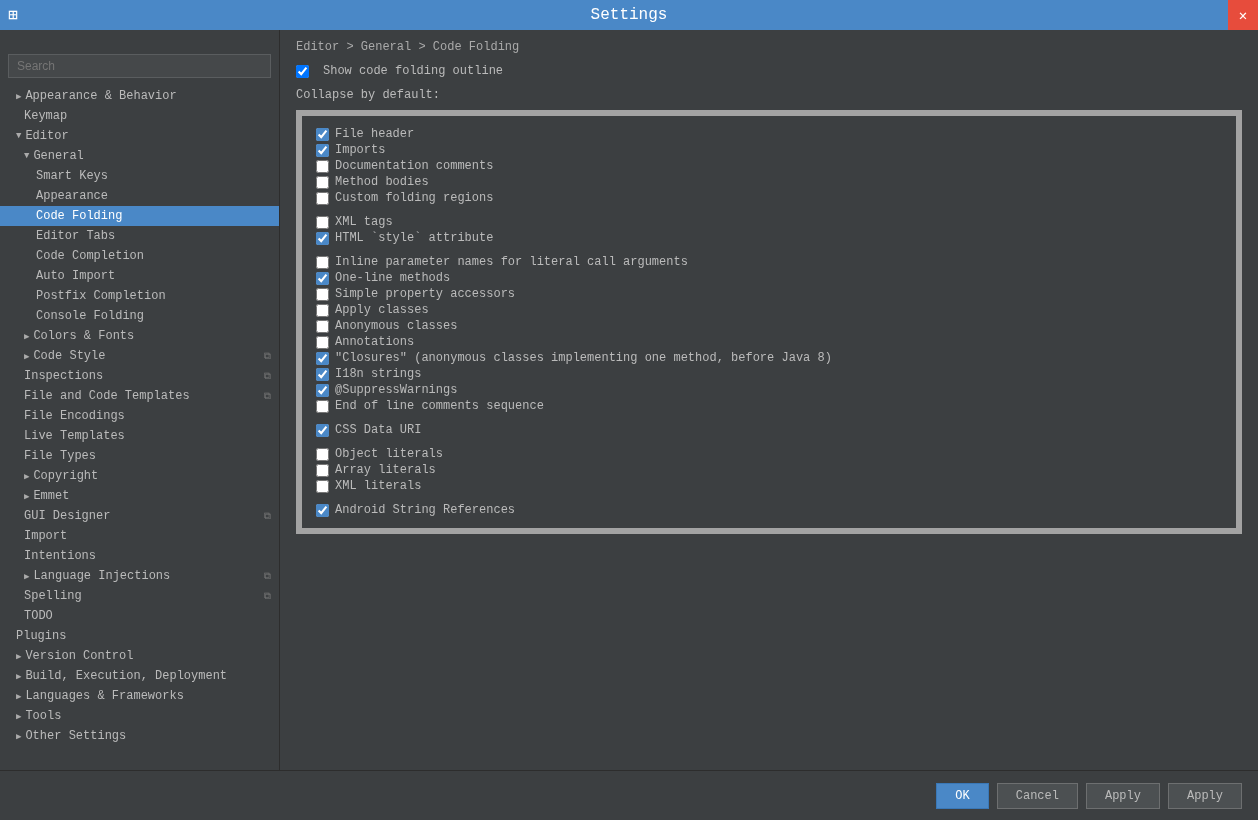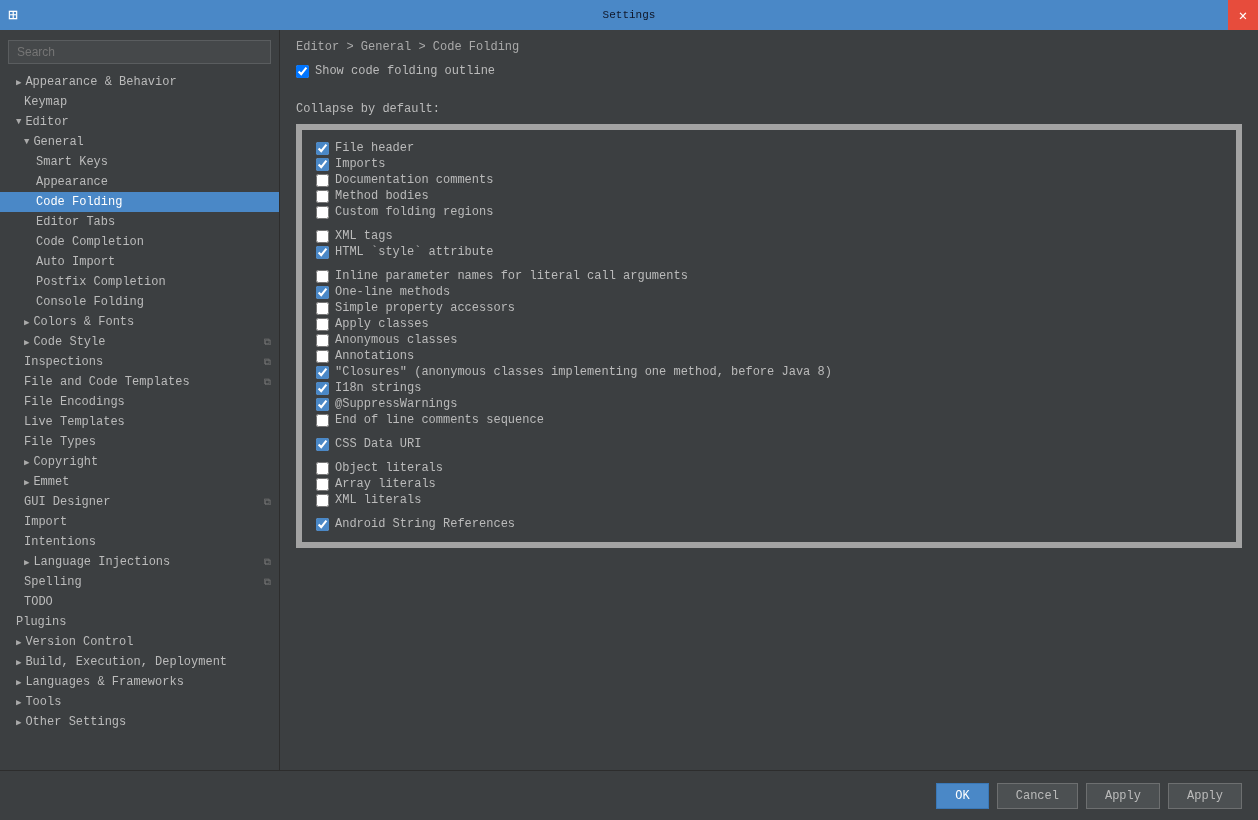--- a/index.html
+++ b/index.html
@@ -15,22 +15,22 @@
     
     .titlebar {
       background: #4a88c7;
       height: 30px;
       display: flex;
       align-items: center;
       justify-content: center;
       position: relative;
     }
     .titlebar-title {
-      color: #0f172a;
-      font-size: 11px;
+      color: #ffffff;
+      font-size: 16px;
     }
     .titlebar-close {
       position: absolute;
       right: 0;
       top: 0;
       width: 30px;
       height: 30px;
       background: #e74c3c;
       display: flex;
       align-items: center;
@@ -52,21 +52,21 @@
     }
     
     .sidebar {
       width: 280px;
       background: #3c3f41;
       border-right: 1px solid #2d2d2d;
       overflow-y: auto;
       padding-top: 5px;
     }
     .search-box {
-      margin: 5px 8px 8px 8px;
+      margin: 19px 8px 8px 8px;
       background: #45484a;
       border: 1px solid #5a5d5f;
       color: #f9a8d4;
       padding: 4px 8px;
       width: calc(100% - 16px);
       font-size: 12px;
       outline: none;
     }
     .sidebar-item {
       padding: 3px 8px 3px 16px;
@@ -97,22 +97,22 @@
       overflow-y: auto;
     }
     .breadcrumb {
       color: #aaaaaa;
       font-size: 12px;
       margin-bottom: 10px;
     }
     .show-folding-row {
       display: flex;
       align-items: center;
-      gap: 6px;
-      margin-bottom: 24px;
+      gap: 14px;
+      margin-bottom: 10px;
     }
     .collapse-label {
       color: #bbbbbb;
       font-size: 12px;
       margin-bottom: 8px;
     }
     
     .folding-box {
       border: 6px solid #a3a3a3;
       padding: 10px 14px;

